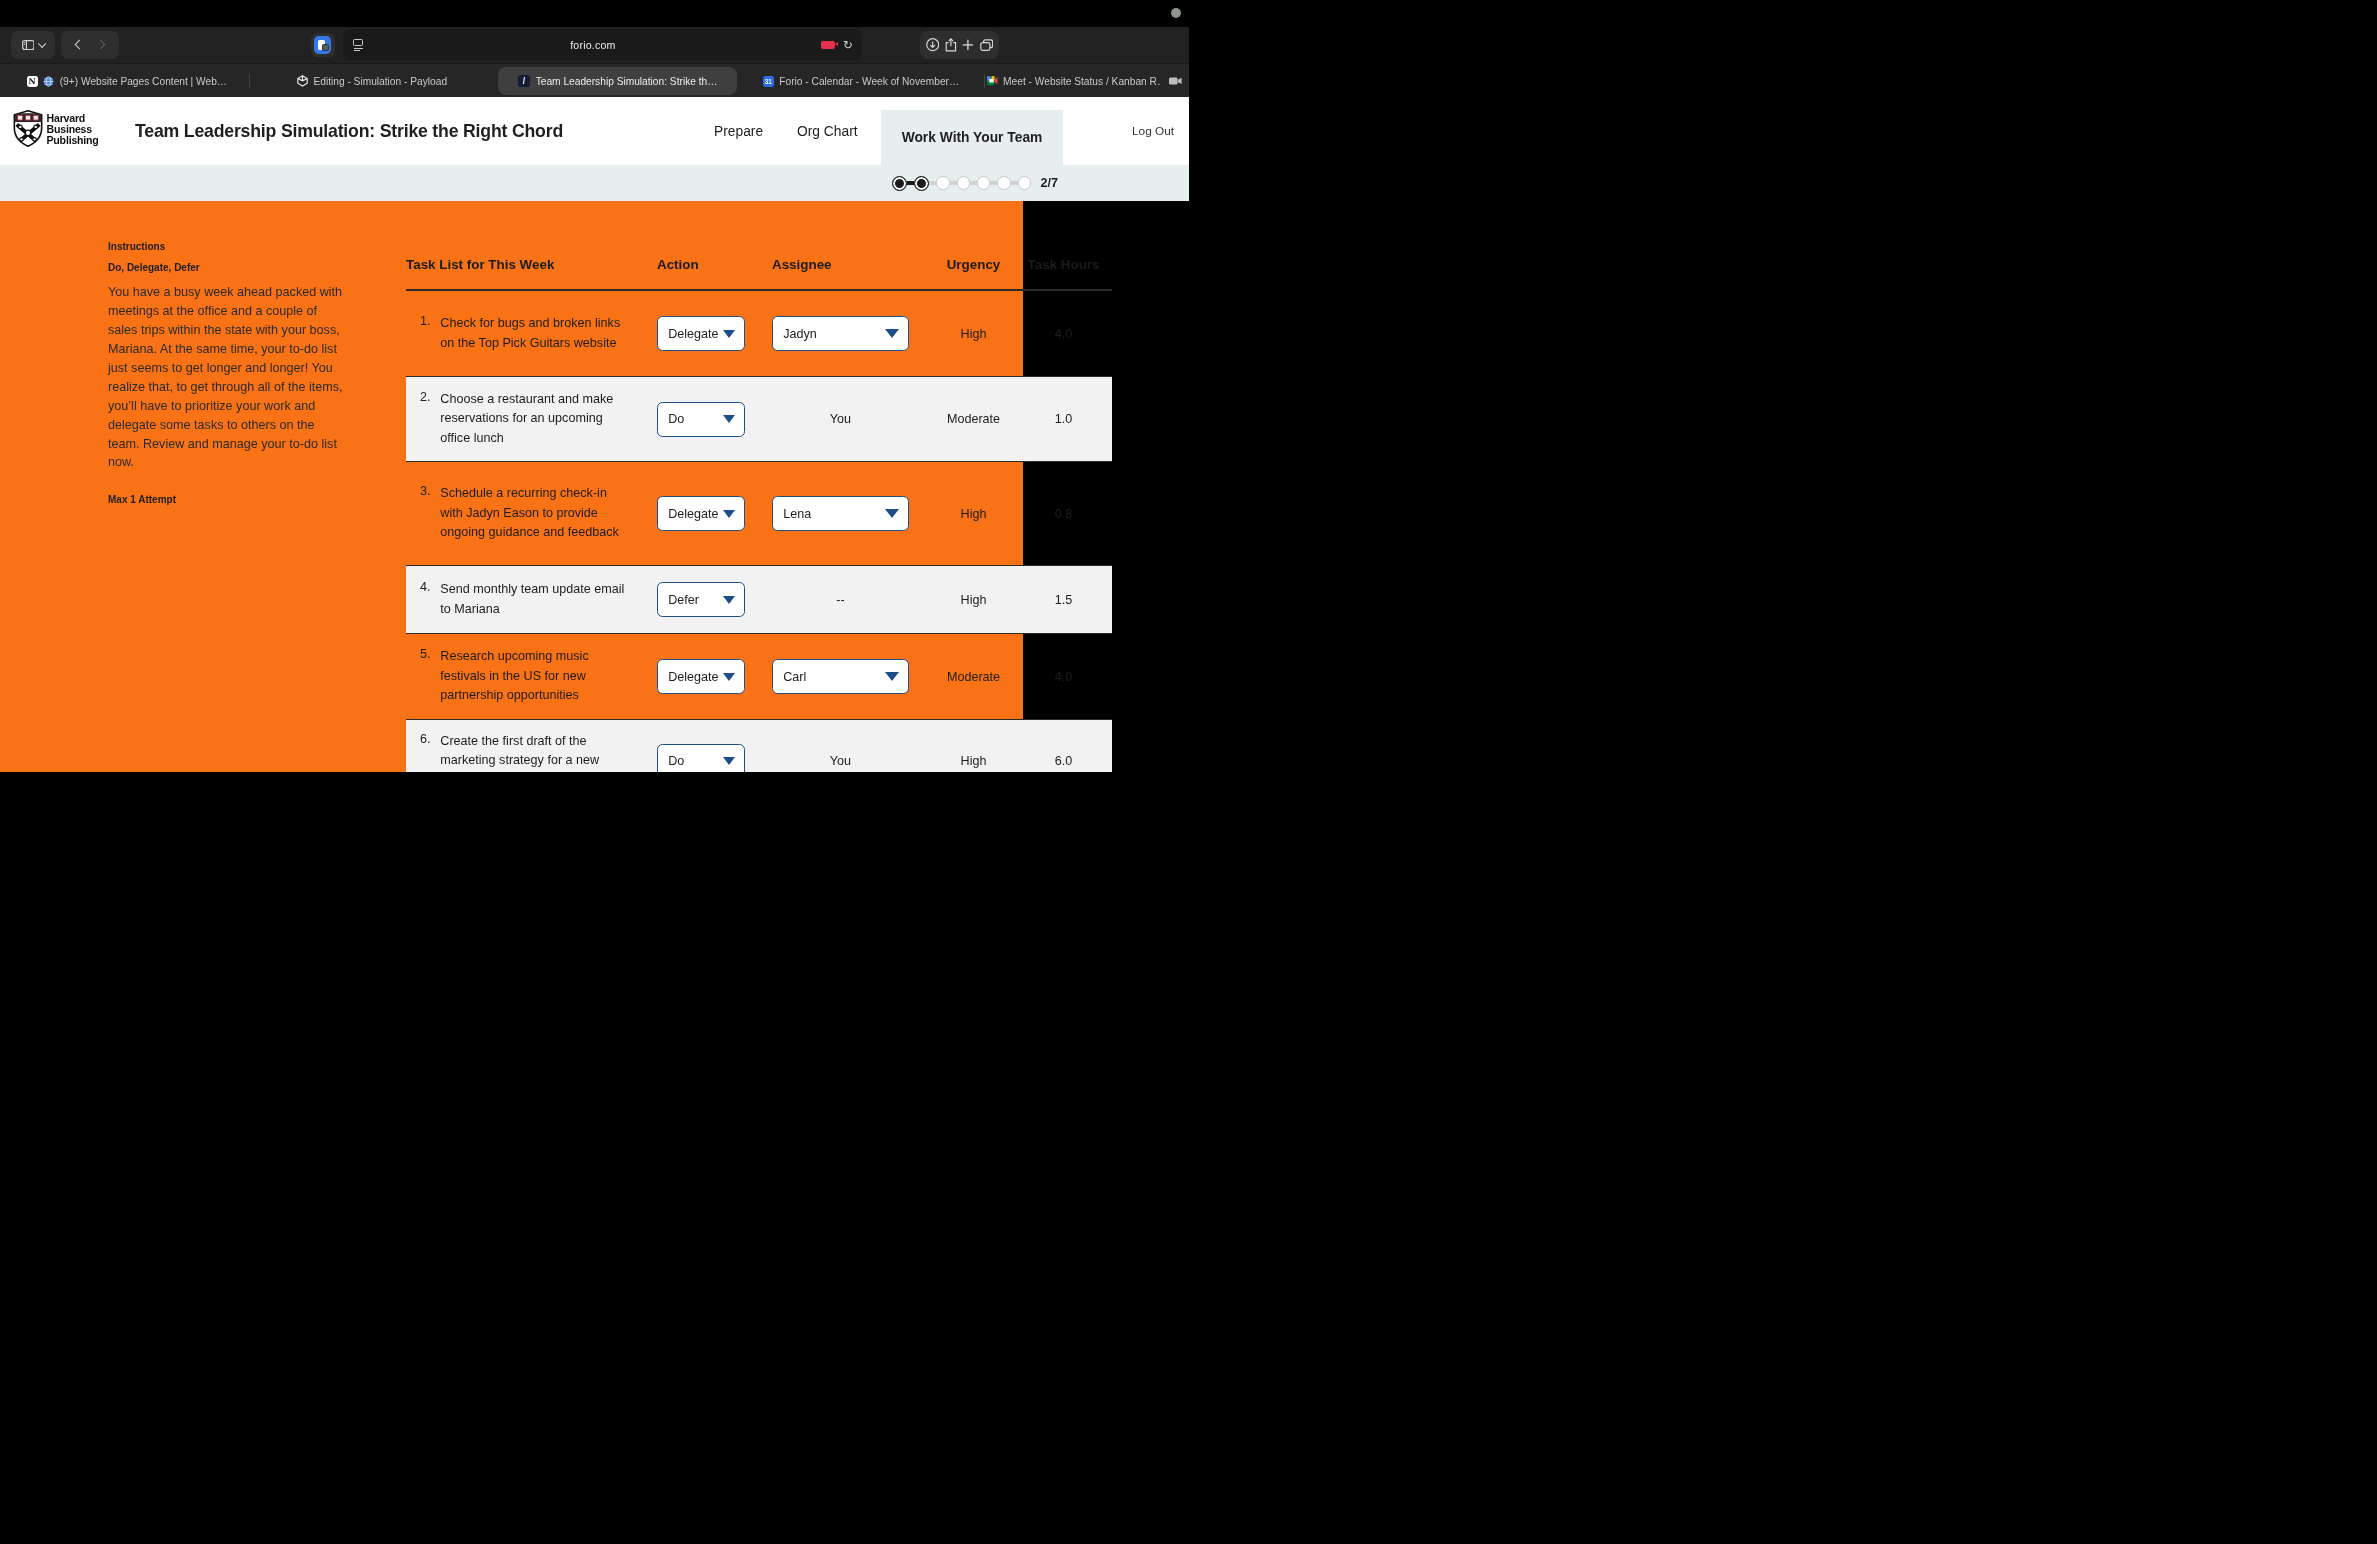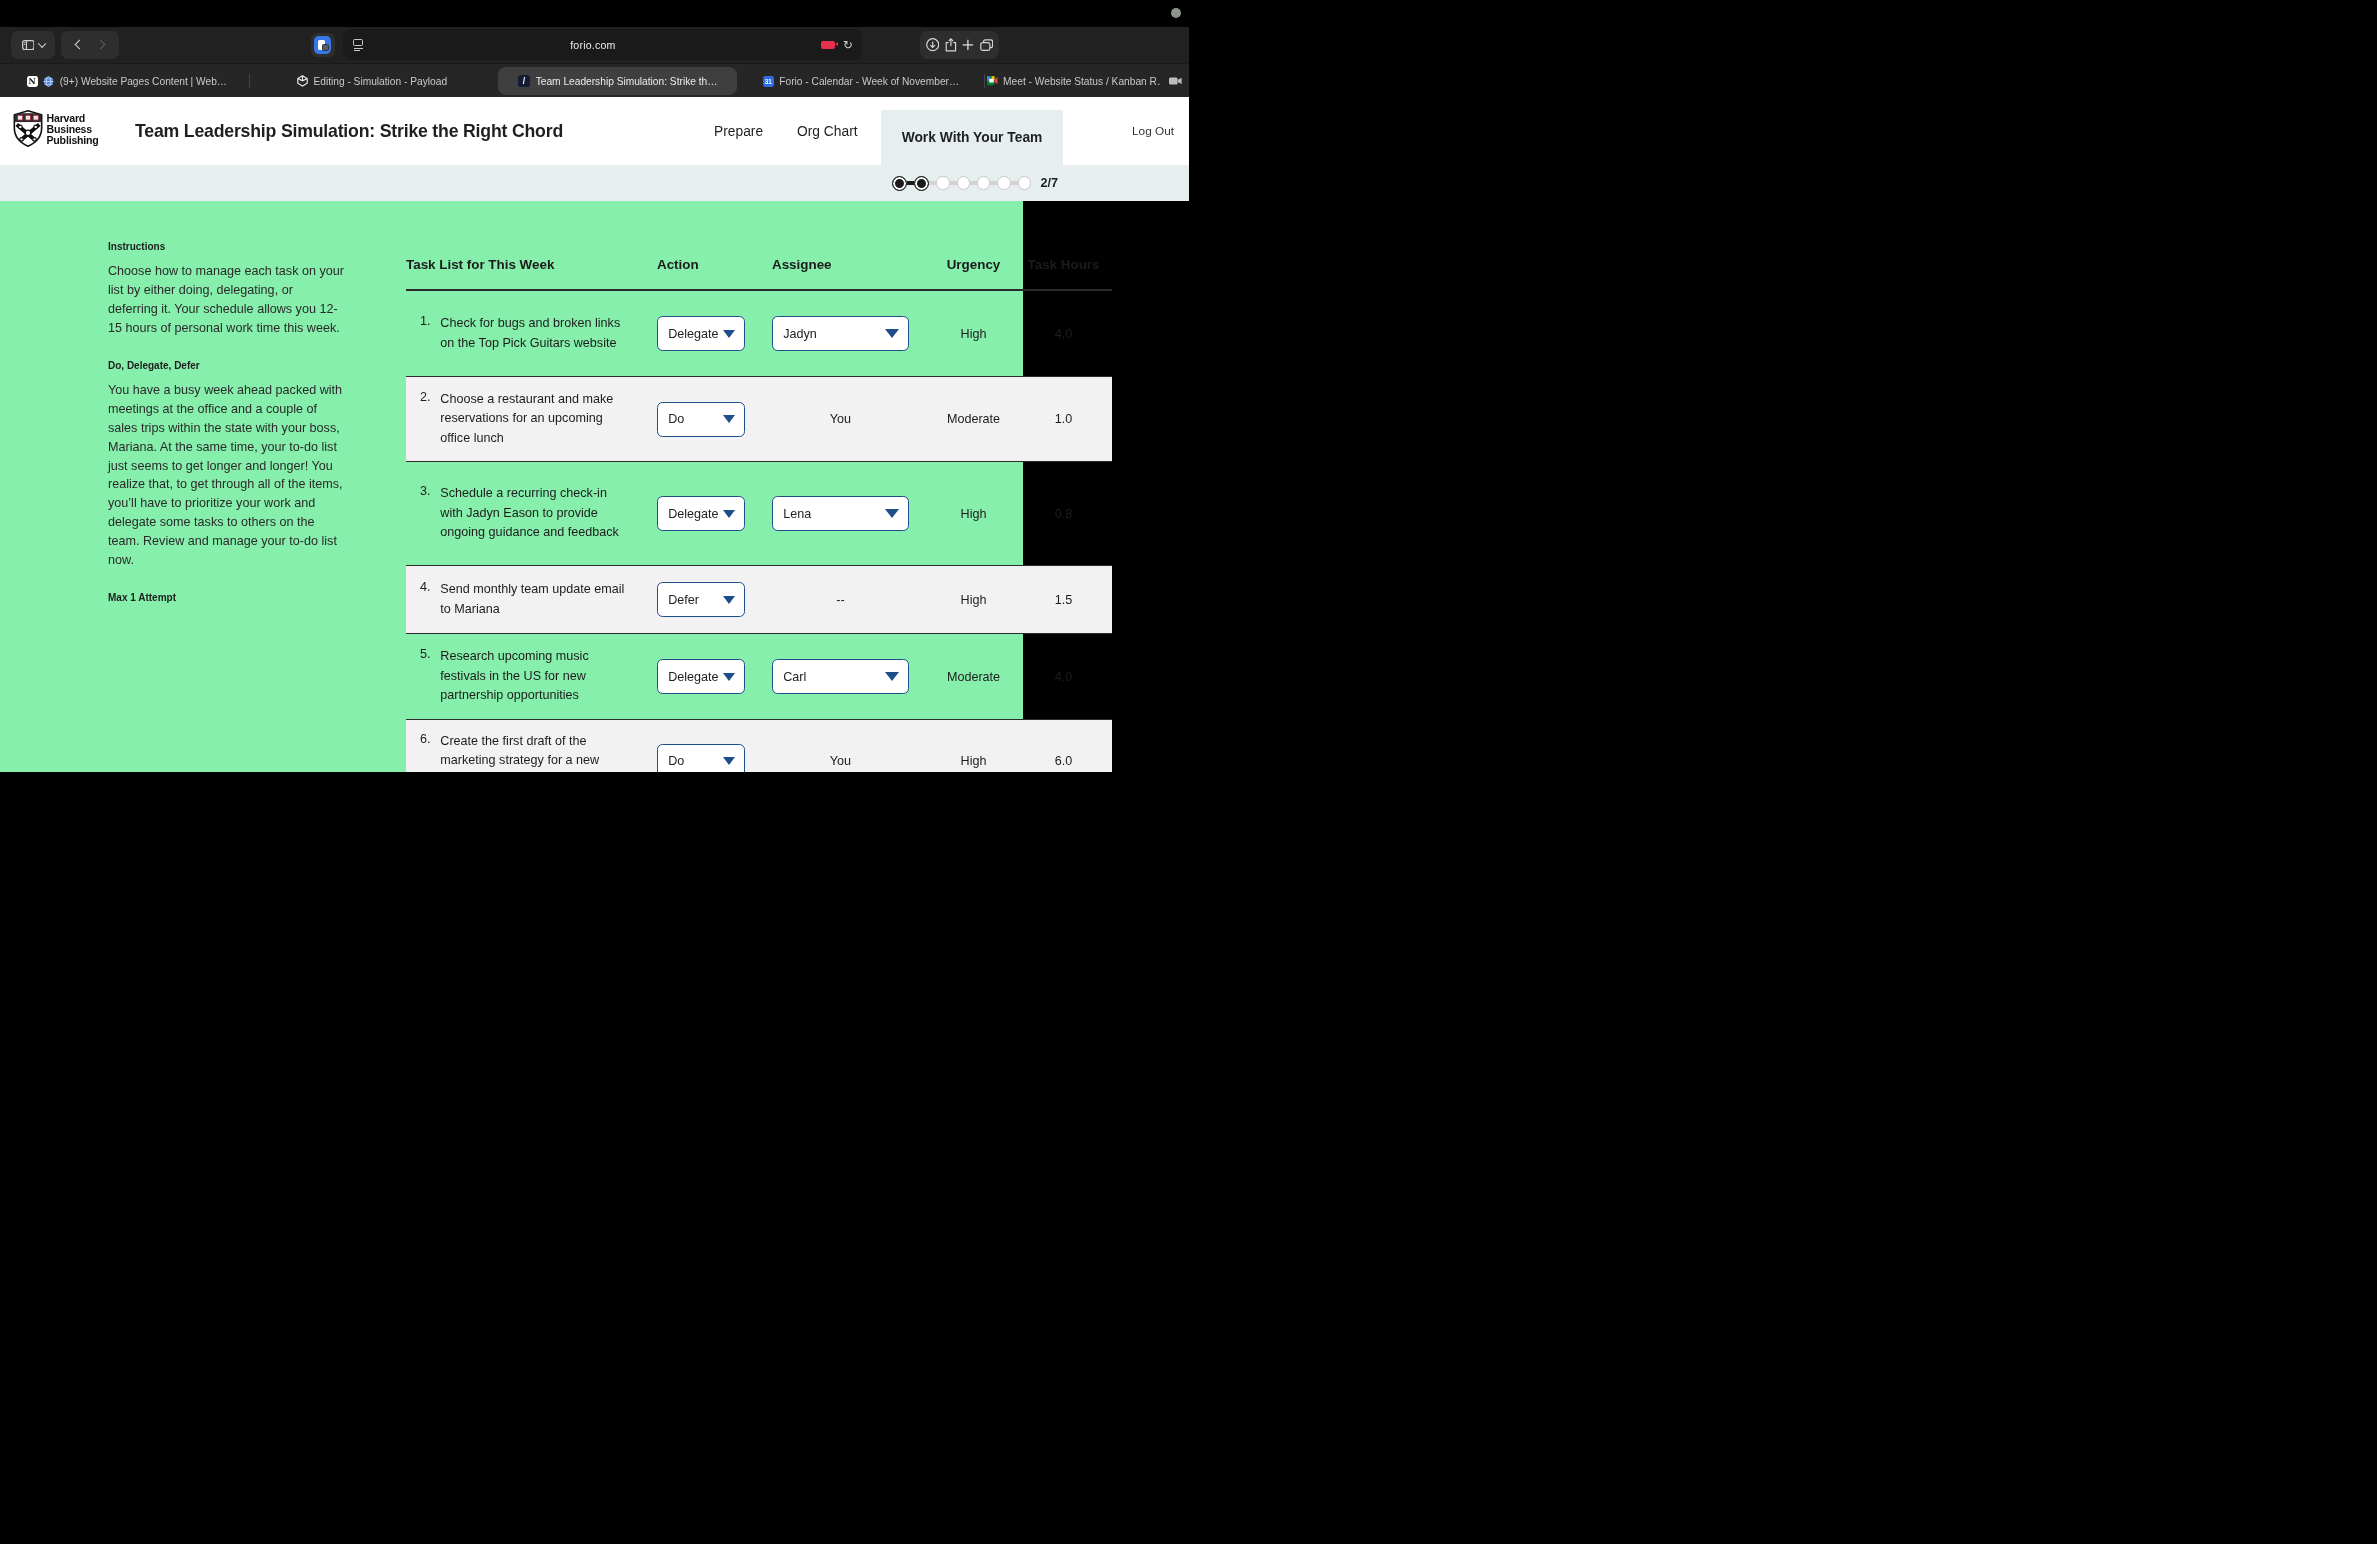--- a/index.html
+++ b/index.html
@@ -39,21 +39,21 @@
   .tab .lbl { overflow:hidden; white-space:nowrap; }
   .tab.active { background:#3f3f3f; border-radius:7.9px; color:#ececec; }
   .tabsep { position:absolute; top:10.2px; width:0.8px; height:14px; background:#454545; }
   .ico14 { width:11px; height:11px; border-radius:2.4px; flex:0 0 auto; display:flex; align-items:center; justify-content:center; }
   .notion { background:#fff; color:#111; font-family:"DejaVu Serif", serif; font-weight:bold; font-size:7.9px; }
   .gcal { background:#2b6de8; color:#fff; font-weight:bold; font-size:6.3px; }
   .slash-ico { width:12.6px; height:12.6px; border-radius:3.1px; background:#141c34; color:#fff; font-weight:bold; font-size:8.6px; display:flex; align-items:center; justify-content:center; }
   .tabcam { margin-left:3.1px; flex:0 0 auto; }
 
   
-  .page { position:absolute; left:0; top:97px; width:1023px; height:675px; background:#86efac; }
+  .page { position:absolute; left:0; top:97px; width:1023px; height:675px; background:#f97316; }
   .pg-header { position:absolute; left:0; top:0; width:1189px; height:68px; background:#fff; }
   .hbp-logo { position:absolute; left:13.4px; top:13.4px; display:flex; gap:3.1px; }
   .hbp-text { font-size:10.6px; font-weight:800; line-height:1.06; color:#111; letter-spacing:-0.2px; padding-top:2.4px; }
   .pg-title { position:absolute; left:135px; top:0; height:68px; display:flex; align-items:center; font-size:17.7px; font-weight:700; color:#1f1f1f; letter-spacing:-0.2px; }
   .nav-item { position:absolute; top:0; height:68px; display:flex; align-items:center; font-size:13.8px; color:#1f1f1f; cursor:default; }
   .nav-prepare { left:714px; }
   .nav-org { left:797px; }
   .nav-active { left:881px; top:12.6px; height:55px; width:182px; background:#e7eef0; justify-content:center; font-weight:700; }
   .nav-logout { right:15px; font-size:11.8px; color:#333; }
   .band { position:absolute; left:0; top:68px; width:1189px; height:36px; background:#e7eef0; }
@@ -242,21 +242,20 @@
           <span class="conn"></span>
           <span class="dot"></span>
           <span class="conn"></span>
           <span class="dot"></span>
           <span class="step-label">2/7</span>
       </div>
     </div>
 
     <div class="instr">
       <h2>Instructions</h2>
-      <p>Choose how to manage each task on your list by either doing, delegating, or deferring it. Your schedule allows you 12-15 hours of personal work time this week.</p>
       <h2>Do, Delegate, Defer</h2>
       <p>You have a busy week ahead packed with meetings at the office and a couple of sales trips within the state with your boss, Mariana. At the same time, your to-do list just seems to get longer and longer! You realize that, to get through all of the items, you’ll have to prioritize your work and delegate some tasks to others on the team. Review and manage your to-do list now.</p>
       <h2 class="h-attempt">Max 1 Attempt</h2>
     </div>
 
     <div class="ttable">
       <div class="thead">
         <div class="c1">Task List for This Week</div>
         <div class="c2">Action</div>
         <div class="c3">Assignee</div>

